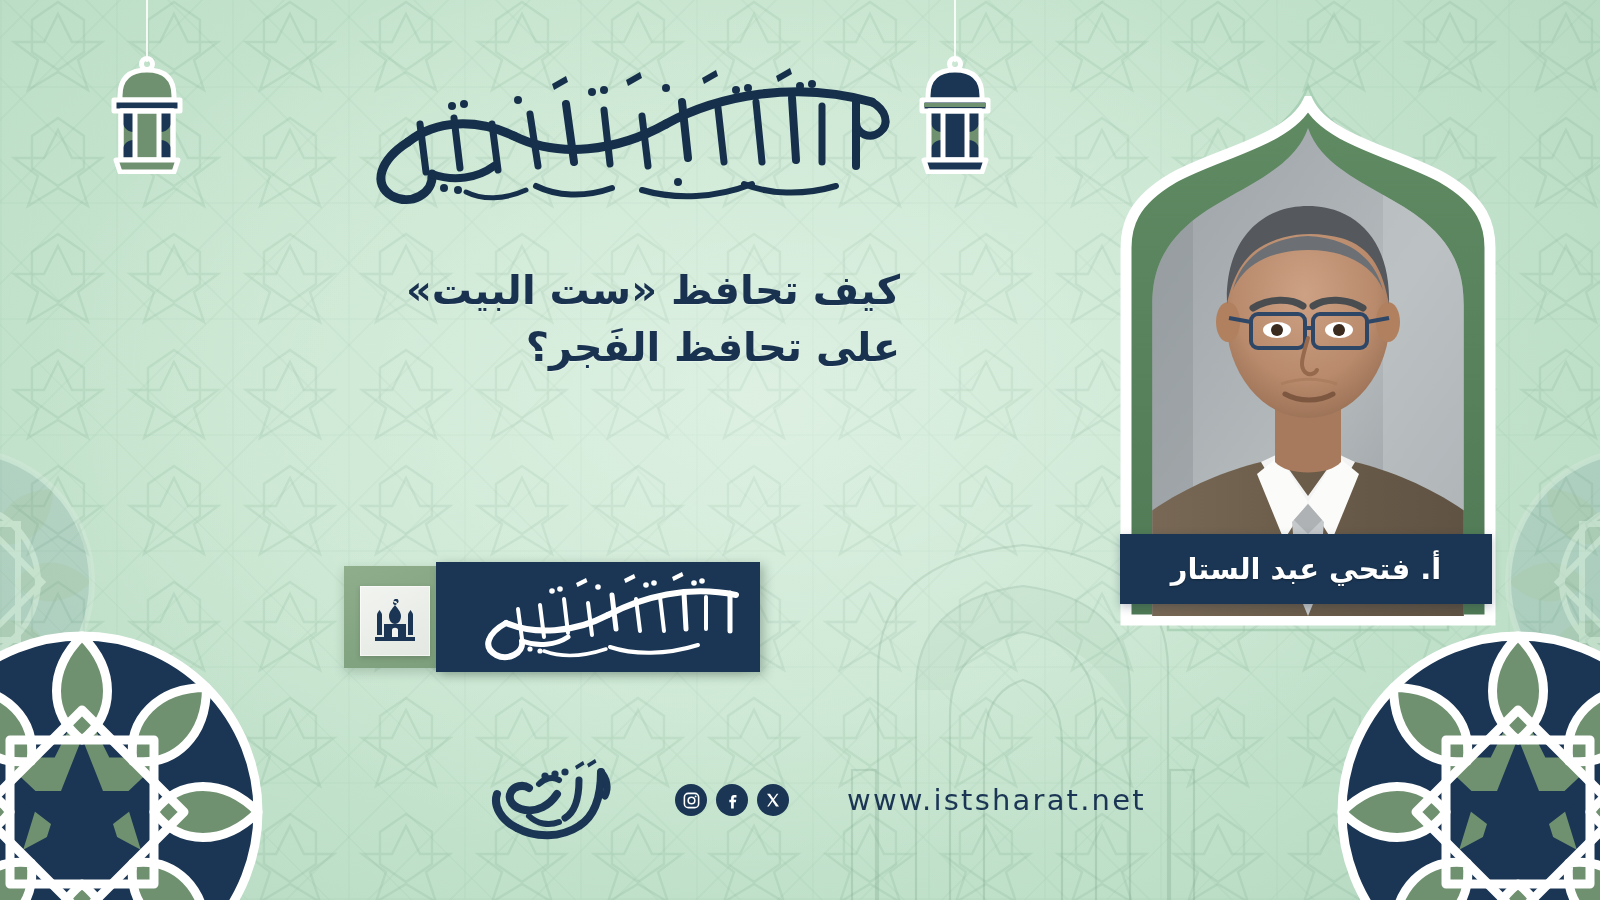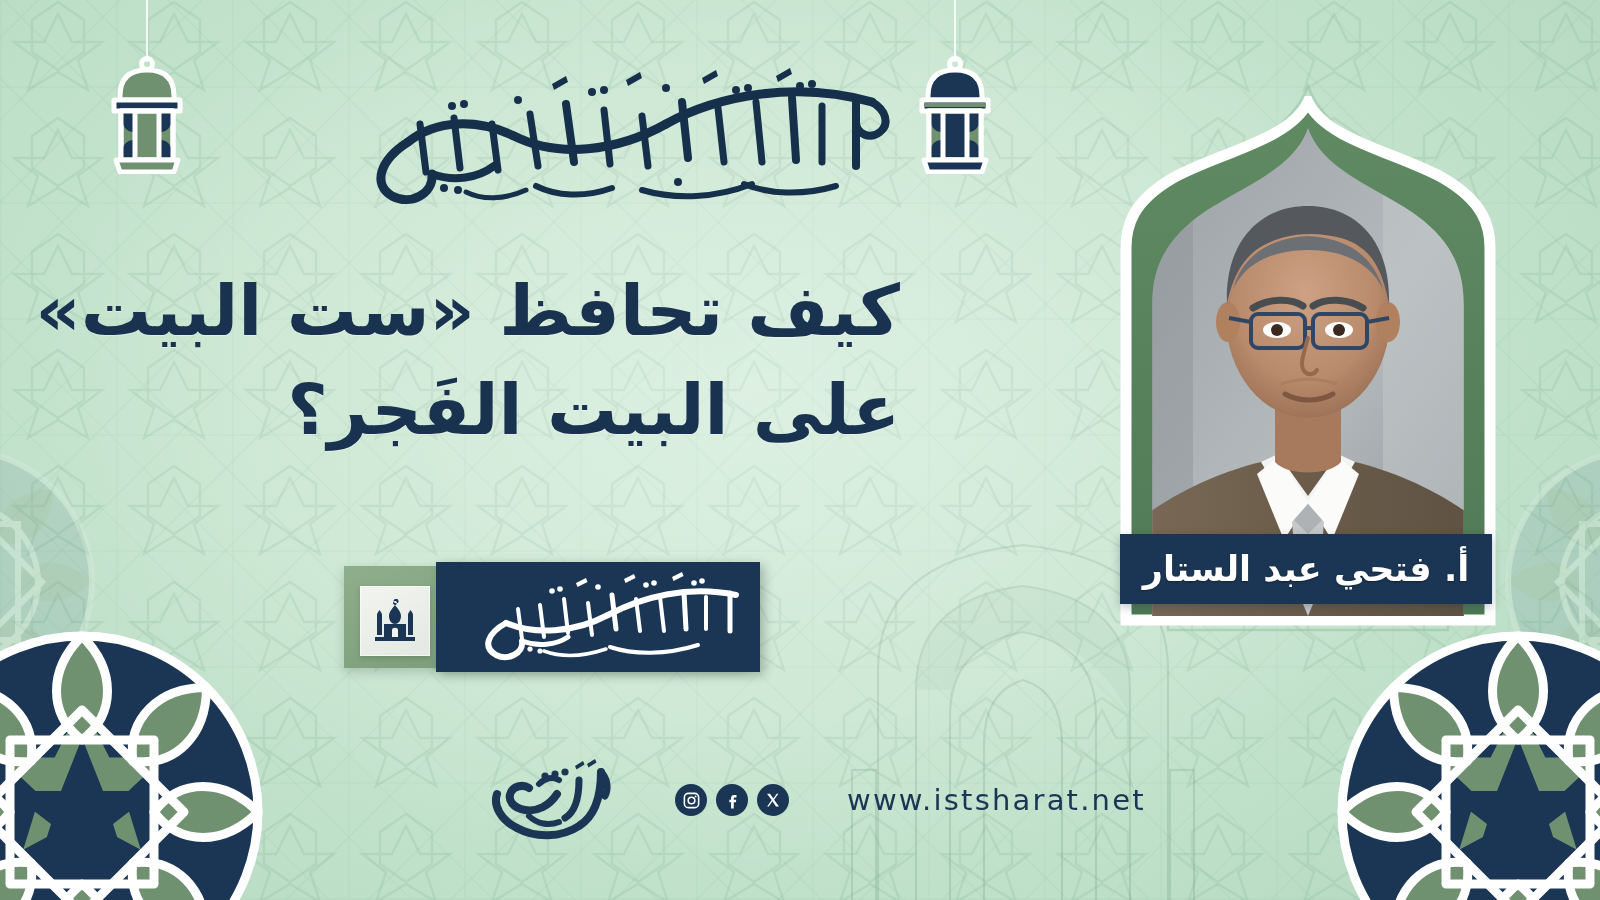--- a/index.html
+++ b/index.html
@@ -76,21 +76,21 @@
   #headline {
     position:absolute;
     right:700px; top:262px;
     width:660px;
     text-align:right;
     direction:rtl;
   }
   .headline-line {
     color:#19324f;
     font-weight:700;
-    font-size:70px;
+    font-size:40px;
     line-height:1.42;
     letter-spacing:-.5px;
     white-space:nowrap;
     text-shadow:0 1px 0 rgba(255,255,255,.35);
   }
 
   
   #portrait-block {
     position:absolute; left:1104px; top:96px;
     width:408px; height:530px;
@@ -117,21 +117,21 @@
     position:absolute;
     left:1120px; top:534px;
     width:372px; height:70px;
     background:#1b3654;
     display:flex; align-items:center; justify-content:center;
     direction:rtl;
     box-shadow:0 3px 9px rgba(20,40,60,.28);
   }
   #nameplate .nm {
     color:#ffffff;
-    font-size:35px;
+    font-size:29px;
     font-weight:700;
     letter-spacing:.3px;
     text-shadow:0 1px 2px rgba(0,0,0,.35);
     text-align:right;
   }
 
   
   #banner-block { position:absolute; left:344px; top:562px; width:440px; height:112px; }
   #banner-green-frame {
     position:absolute; left:0; top:4px;
@@ -429,21 +429,21 @@
         <path d="M506,16 l14,-8 l2,6 l-14,8 Z"></path>
         <path d="M580,14 l14,-8 l2,6 l-14,8 Z"></path>
       </g>
       <text x="348" y="96" text-anchor="middle" font-family="'DejaVu Sans','Liberation Sans',sans-serif" font-size="58" font-weight="700" fill="#16304c" opacity="0">بوابة الاستشارات الإلكترونية</text>
     </svg>
     <span style="position:absolute;opacity:0;pointer-events:none">بوابة الاستشارات الإلكترونية</span>
   </div>
 
   <div id="headline">
     <div class="headline-line">كيف تحافظ «ست البيت»</div>
-    <div class="headline-line">على البيت الفَجر؟</div>
+    <div class="headline-line">على تحافظ الفَجر؟</div>
   </div>
 
   <div id="portrait-block">
 
     <svg id="portrait-outline-ghost" viewBox="0 0 444 560">
       <path d="M222,8 C238,56 300,72 332,108 C360,140 362,172 362,200 L362,552 L82,552 L82,200 C82,172 84,140 112,108 C144,72 206,56 222,8 Z" fill="none" stroke="#8fc0a0" stroke-width="2.5"></path>
     </svg>
 
     <svg id="portrait-frame" viewBox="0 0 408 530" width="408" height="530">
       <defs>

